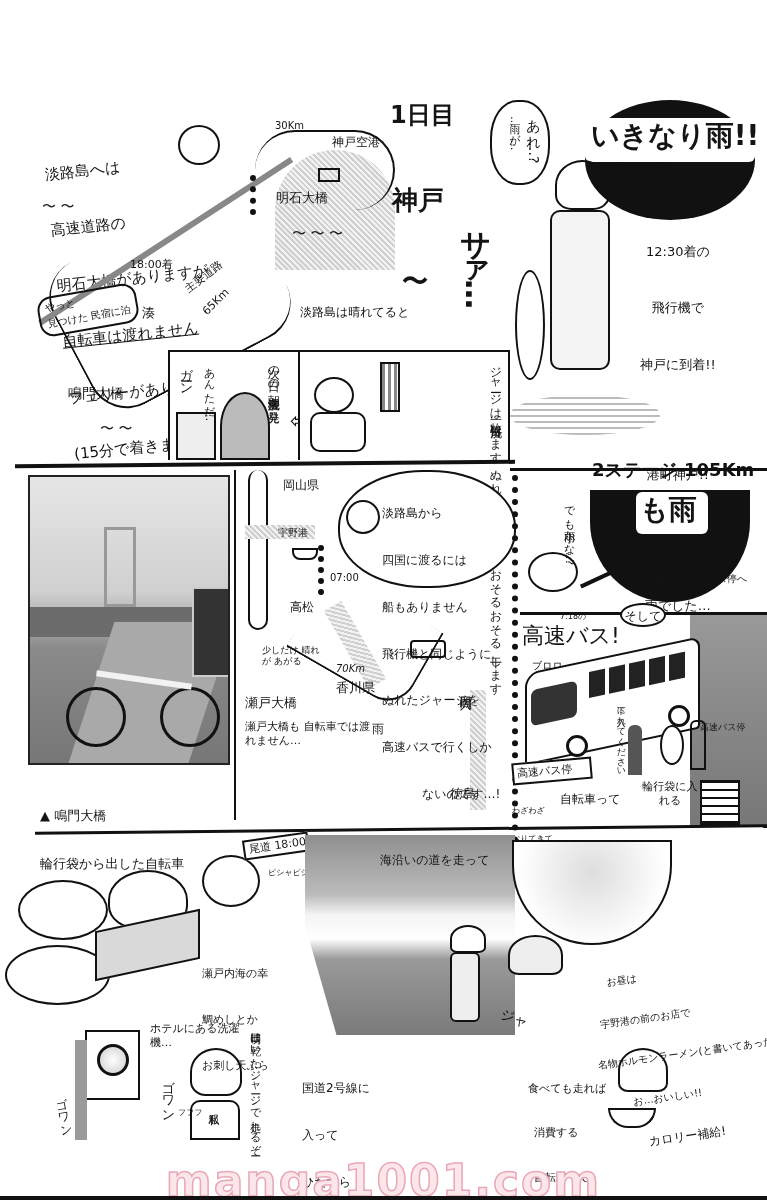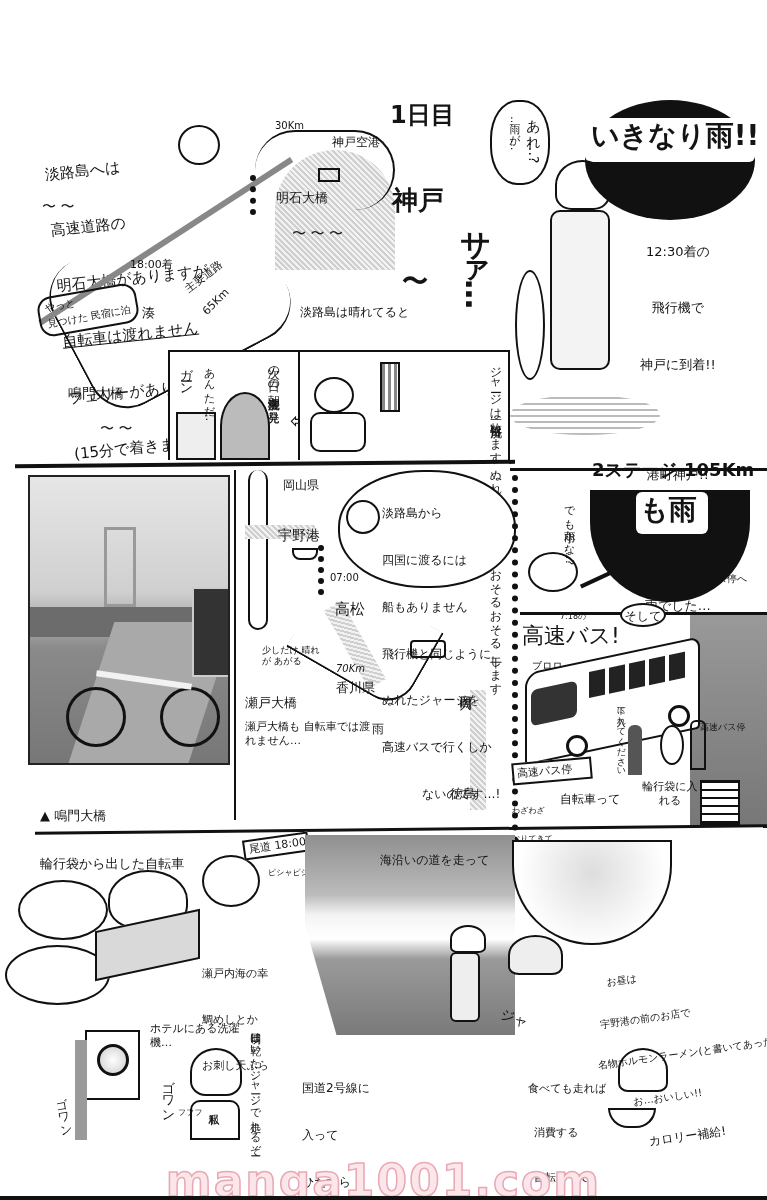--- a/index.html
+++ b/index.html
@@ -144,24 +144,24 @@
 
   <div class="abs" style="left:234px;top:470px;width:2px;height:350px;background:#111;"></div>
   <div class="map-line" style="left:248px;top:470px;width:20px;height:160px;border-radius:10px;border-top:none;"></div>
   <div class="shade" style="left:245px;top:525px;width:70px;height:14px;"></div>
   <div class="shade" style="left:345px;top:600px;width:20px;height:90px;transform:rotate(-30deg);"></div>
   <div class="shade" style="left:470px;top:690px;width:16px;height:120px;"></div>
   <div class="route-dots" style="left:318px;top:545px;height:50px;"></div>
   <div class="map-line" style="left:300px;top:595px;width:130px;height:90px;border-radius:0 0 30px 0;border-left:none;border-top:none;transform:rotate(30deg);"></div>
 
   <div class="abs hand" style="left:283px;top:478px;font-size:12px;">岡山県</div>
-  <div class="abs hand" style="left:278px;top:527px;font-size:14px;">宇野港</div>
+  <div class="abs hand" style="left:278px;top:527px;font-size:10px;">宇野港</div>
   <div class="abs" style="left:292px;top:548px;width:26px;height:12px;border:2px solid #111;border-radius:0 0 8px 8px;"></div>
   <div class="abs hand" style="left:330px;top:572px;font-size:10px;">07:00</div>
-  <div class="abs hand" style="left:290px;top:600px;font-size:15px;margin-left:45px;">高松</div>
+  <div class="abs hand" style="left:290px;top:600px;font-size:12px;">高松</div>
   <div class="abs hand" style="left:262px;top:645px;font-size:9px;width:60px;white-space:normal;">少しだけ 晴れが あがる</div>
   <div class="abs hand" style="left:245px;top:695px;font-size:13px;">瀬戸大橋</div>
   <div class="abs hand" style="left:245px;top:720px;font-size:11px;width:130px;white-space:normal;">瀬戸大橋も 自転車では渡れません…</div>
   <div class="abs hand" style="left:336px;top:663px;font-size:10px;font-style:italic;">70Km</div>
   <div class="abs hand" style="left:336px;top:680px;font-size:13px;">香川県</div>
   <div class="abs" style="left:410px;top:640px;width:36px;height:18px;border:2px solid #111;border-radius:4px;"></div>
   <div class="abs hand" style="left:372px;top:722px;font-size:12px;">雨</div>
   <div class="abs vert hand" style="left:458px;top:688px;font-size:12px;">鳴門入口</div>
   <div class="abs hand" style="left:450px;top:786px;font-size:13px;">徳島</div>
 

